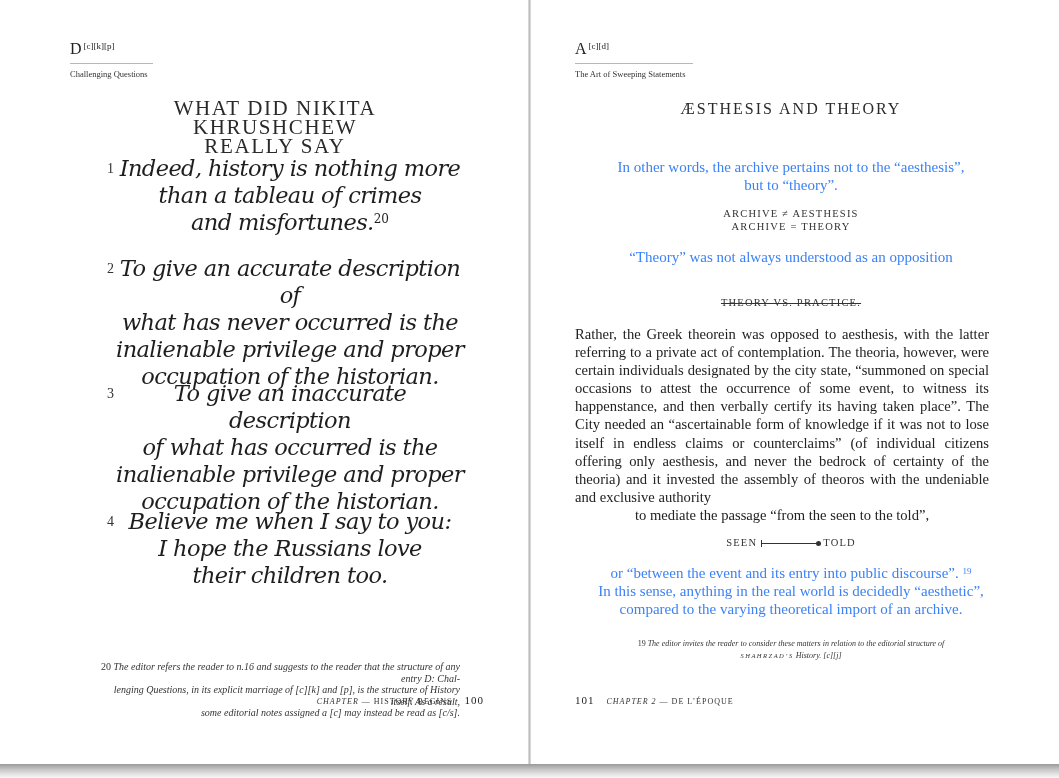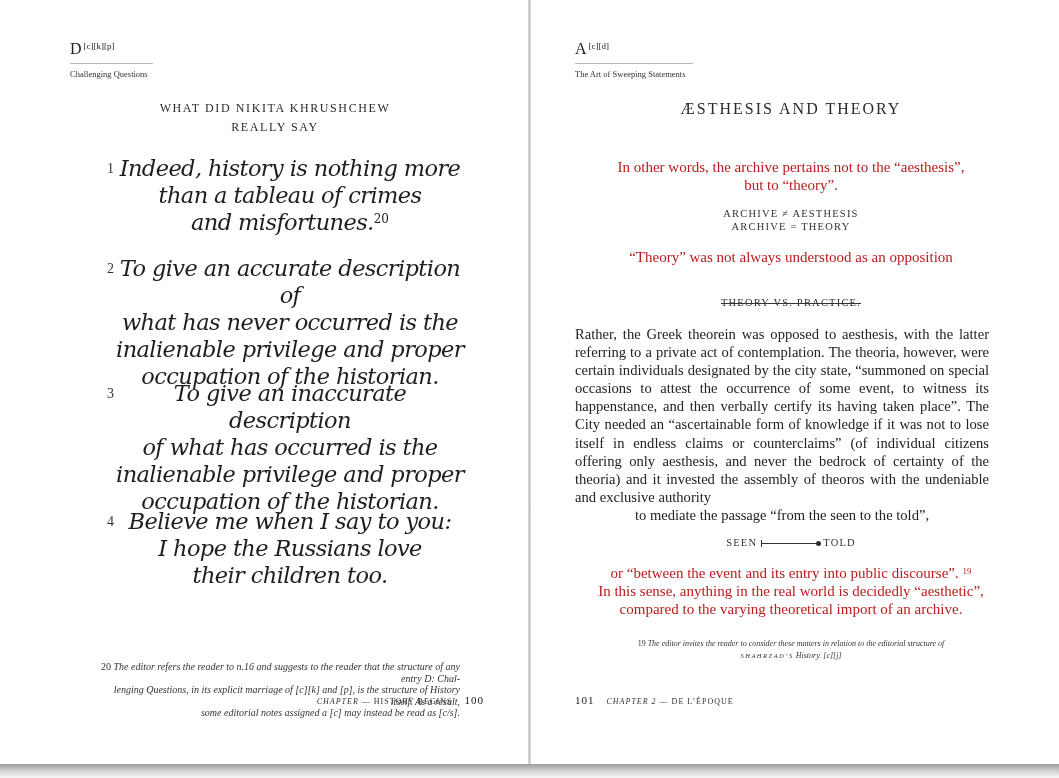--- a/index.html
+++ b/index.html
@@ -31,21 +31,21 @@
   .page.right .runhead { left: 44px; }
   .rh-letter { font-size: 16px; color: #222; }
   .rh-codes { font-size: 9px; vertical-align: top; position: relative; top: 1px; margin-left: 2px; }
   .rh-rule { height: 1px; background: #b8b8b8; margin-top: 5px; }
   .page.left .rh-rule { width: 83px; }
   .page.right .rh-rule { width: 118px; }
   .rh-section { font-size: 8.5px; margin-top: 5px; color: #333; white-space: nowrap; }
 
   .title {
     position: absolute; text-align: center;
-    font-size: 12px; letter-spacing: 1.6px; line-height: 19px; color: #2a2a2a;
+    font-size: 21px; letter-spacing: 1.6px; line-height: 19px; color: #2a2a2a;
   }
   .page.left .title { left: 90px; width: 370px; top: 99px; }
   .page.right .title { left: 40px; width: 440px; top: 99px; font-size: 16px; letter-spacing: 2px; }
 
   .quote { position: absolute; left: 95px; width: 370px; }
   .q-num { position: absolute; left: 12px; font-size: 14px; color: #333; }
   .q-text {
     text-align: center; font-style: italic; font-size: 22.5px; line-height: 27px; color: #1e1e1e;
     font-family: "DejaVu Serif", "Liberation Serif", serif; letter-spacing: -0.6px;
     padding-left: 20px;
@@ -62,21 +62,21 @@
   }
   .fn-num { font-style: normal; }
   .smallcaps { font-style: italic; letter-spacing: 1.5px; font-size: 6.5px; text-transform: uppercase; }
 
   .folio { position: absolute; top: 694px; font-size: 8px; letter-spacing: 1px; color: #333; white-space: nowrap; }
   .folio .num { font-size: 11px; letter-spacing: 1px; color: #222; }
   .folio .it { font-style: italic; }
   .page.left .folio { right: 44px; }
   .page.right .folio { left: 44px; }
 
-  .center-block { position: absolute; left: 40px; width: 440px; text-align: center; color: #b91c1c; }
+  .center-block { position: absolute; left: 40px; width: 440px; text-align: center; color: #3b82f6; }
   .body-text { font-size: 15px; line-height: 18px; }
   .caps-small { font-size: 10.5px; letter-spacing: 1.2px; line-height: 13px; color: #333; }
   .struck { text-decoration: line-through; text-decoration-thickness: 1px; }
   .justified {
     position: absolute; left: 44px; width: 414px; top: 325px;
     font-size: 14.6px; line-height: 18.1px; text-align: justify; color: #222;
   }
   .justified .last { text-align: center; text-align-last: center; display: block; }
   .arrow-line { display: inline-block; width: 58px; height: 1px; background: #333; vertical-align: middle; position: relative; margin: 0 4px; }
   .arrow-line::before { content: ""; position: absolute; left: 0; top: -3px; width: 1px; height: 7px; background: #333; }

